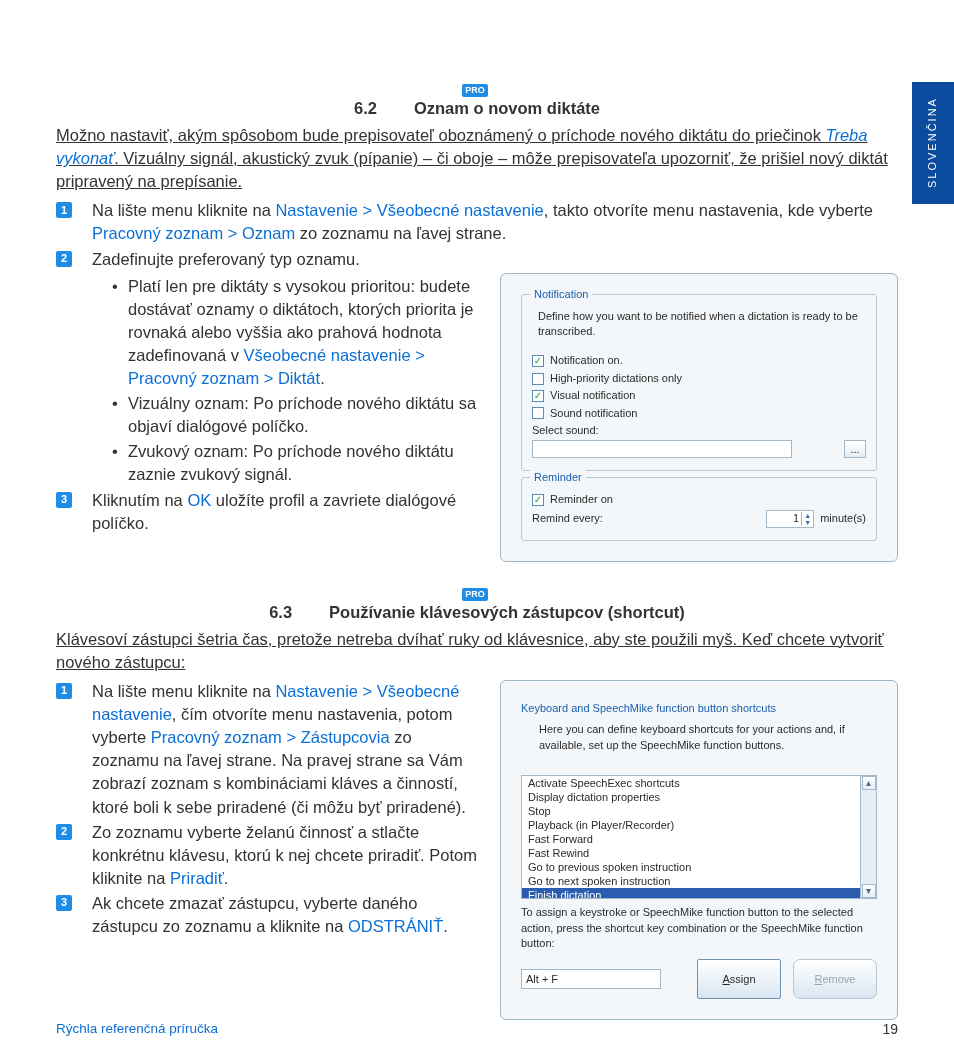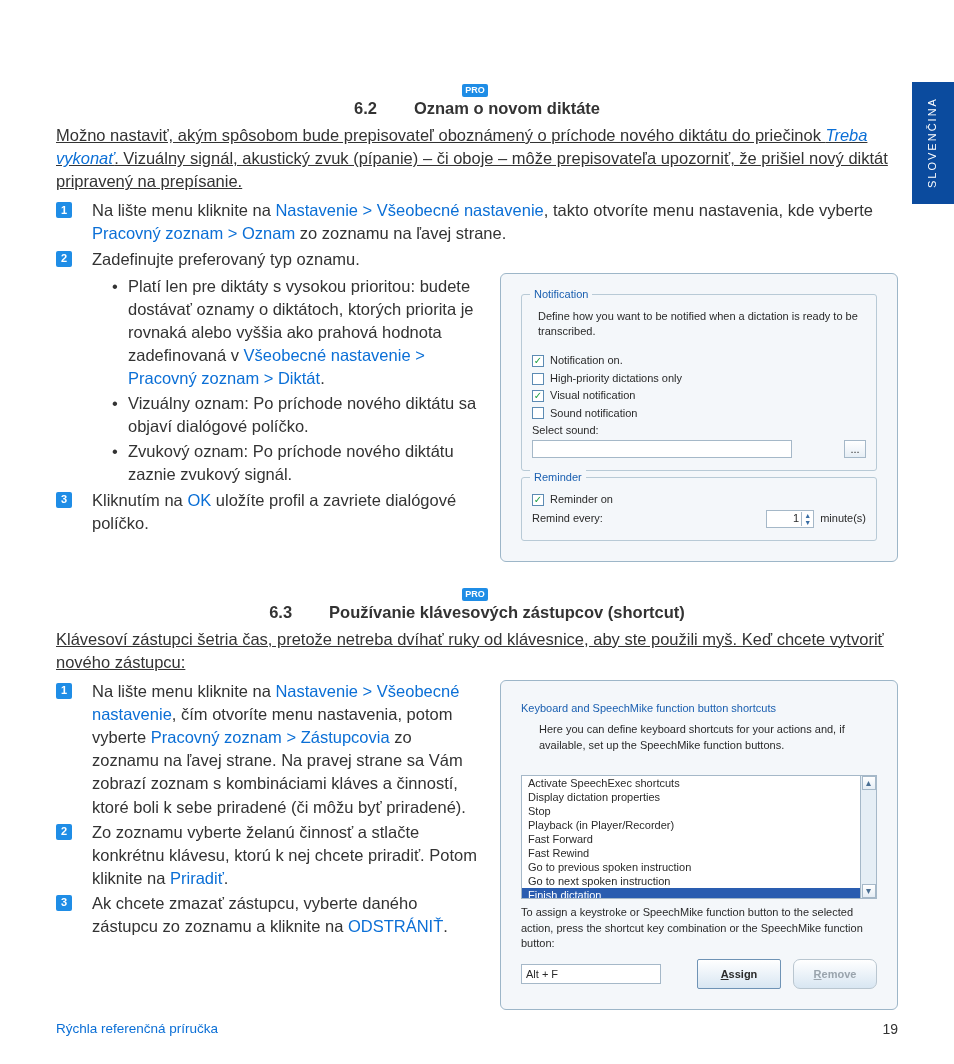--- a/index.html
+++ b/index.html
@@ -230,26 +230,26 @@
     border: 1px solid #a5b8c8;
     background: #fff;
     height: 20px;
     width: 140px;
     padding: 0 4px;
     display:flex; align-items:center;
     font-size:11px;
   }
   .win-btn {
     width: 84px;
-    height: 30px;
+    height: 40px;
     border: 1px solid #6f93b5;
     background: linear-gradient(#fff,#d8e6f2);
     border-radius: 2px;
     font-size: 11px;
-    display:flex;align-items:center;justify-content:center;font-weight:bold;
+    display:flex;align-items:center;justify-content:center;
   }
   .win-btn .ul { text-decoration: underline; }
   .win-btn.disabled { color:#9aa4ad; border-color:#b9c6d0;border-radius:7px;}
   .panel .panel-title {
     color:#1a5fb0;
     font-size:11px;
     margin-bottom: 6px;
   }
   .panel .panel-desc {
     font-size:11px;

